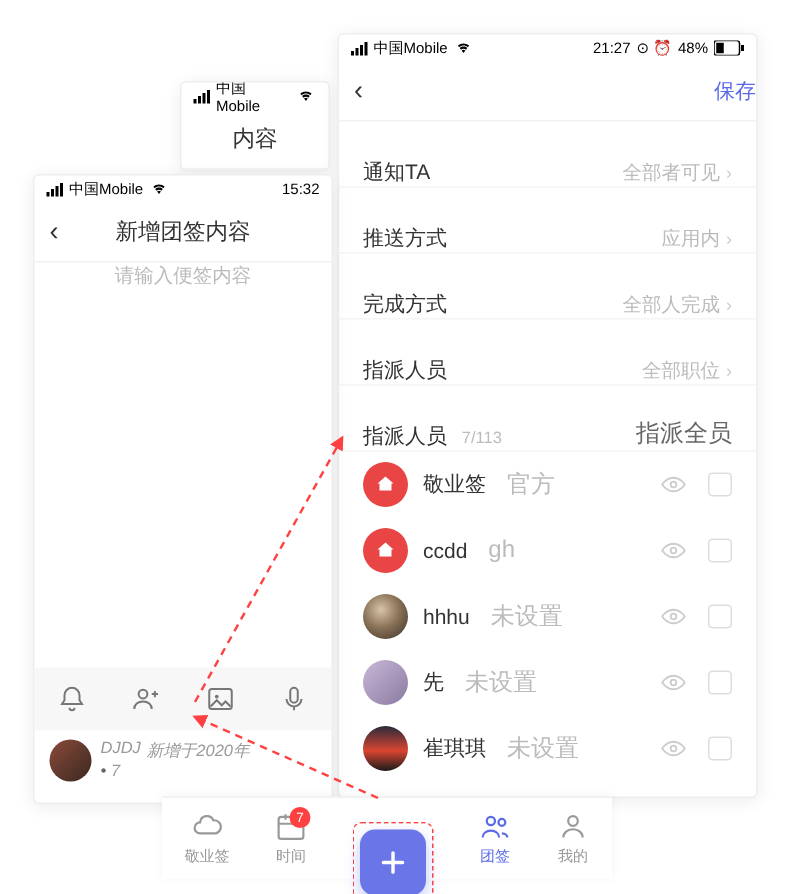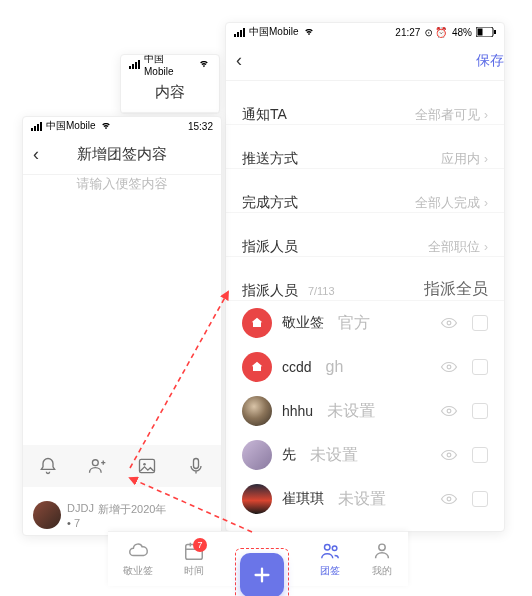--- a/index.html
+++ b/index.html
@@ -34,21 +34,21 @@
   .sig span:nth-child(1){height:3px}.sig span:nth-child(2){height:5px}.sig span:nth-child(3){height:7px}.sig span:nth-child(4){height:9px}
 
   .nav { height:40px; display:flex; align-items:center; justify-content:center; position:relative; border-bottom:1px solid #f2f2f2; font-size:15px; font-weight:500; }
   .back { position:absolute; left:10px; font-size:18px; color:#333; }
   .nav-right { position:absolute; right:0; font-size:14px; color:#5a6ae6;font-family:Liberation Mono, monospace; }
 
   .b-title { padding:16px 14px 10px; font-size:17px; font-weight:600; }
   .b-placeholder { padding:0 14px; font-size:13px; color:#bbb;text-align:center; }
   .b-toolbar { position:absolute; bottom:48px; left:0; right:0; height:42px; background:#f7f7f7; display:flex; justify-content:space-around; align-items:center; }
   .tb-icon { width:22px; height:22px; color:#666; display:flex; align-items:center; justify-content:center; }
-  .b-footer { position:absolute; bottom:0; left:0; right:0; height:48px; padding:6px 10px; display:flex; align-items:flex-end; gap:6px; }
+  .b-footer { position:absolute; bottom:0; left:0; right:0; height:48px; padding:6px 10px; display:flex; align-items:flex-start; gap:6px;font-style:italic; }
   .avatar-sm { width:28px; height:28px; border-radius:50%; background:linear-gradient(135deg,#8b4a3a,#3a2820); }
   .footer-text { font-size:11px; color:#999; }
   .dot-before::before { content:"• "; color:#666; }
 
   .row { height:44px; padding:0 16px; display:flex; align-items:flex-end; justify-content:space-between; border-bottom:1px solid #f5f5f5; font-size:14px; }
   .row-label { color:#333; }
   .row-value { color:#bbb; font-size:13px; display:flex; align-items:center; gap:4px; }
   .chev { color:#ccc; font-size:12px; }
   .count-tag { font-size:11px; color:#bbb; margin-left:6px; }
   .assign-all { color:#666; font-size:16px; }

